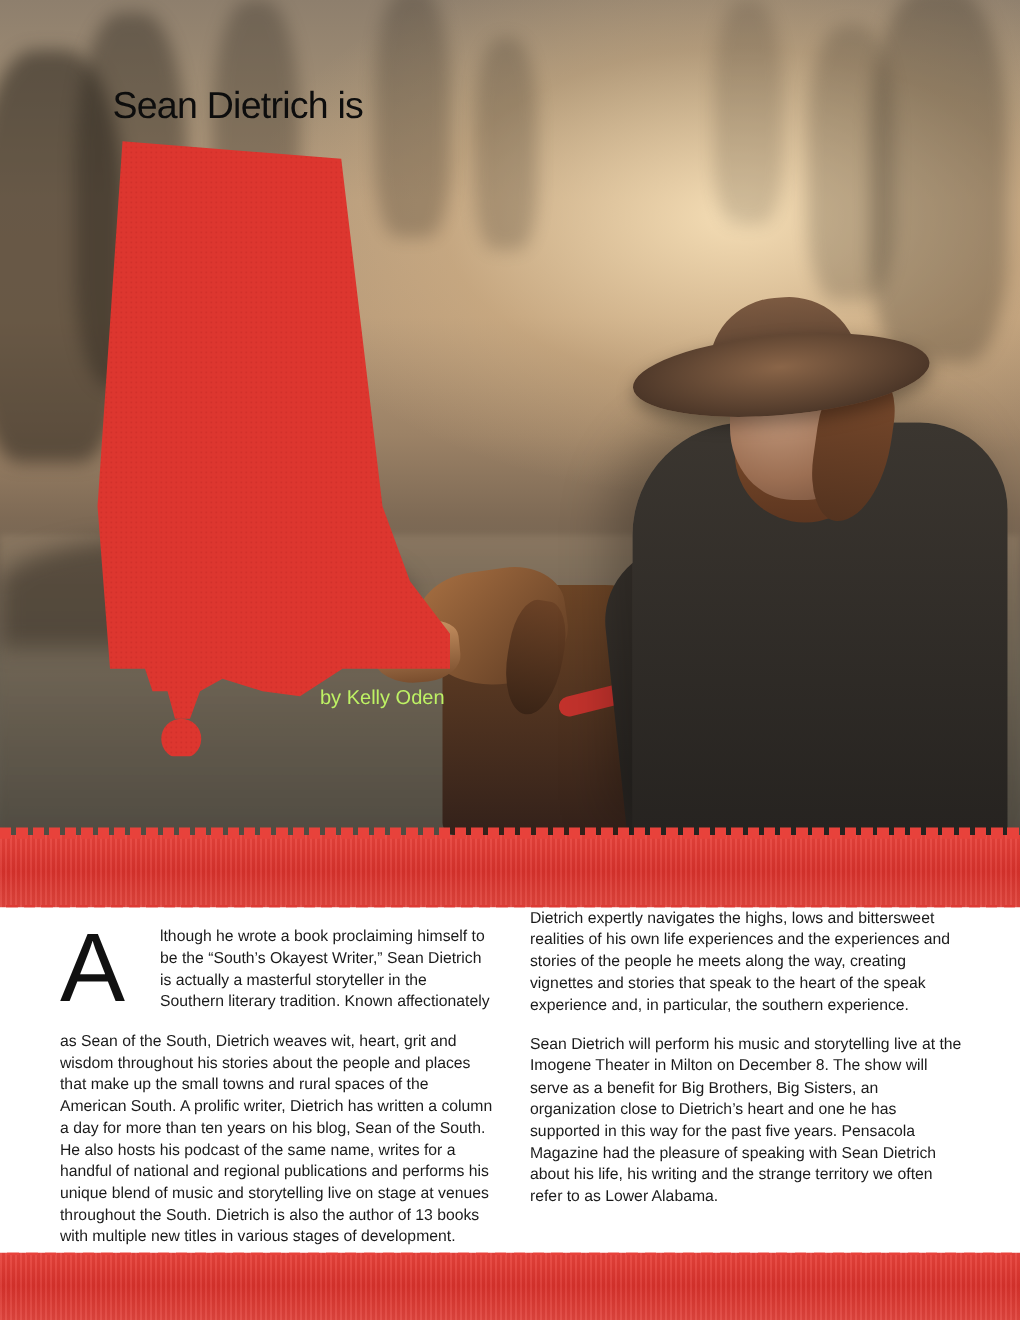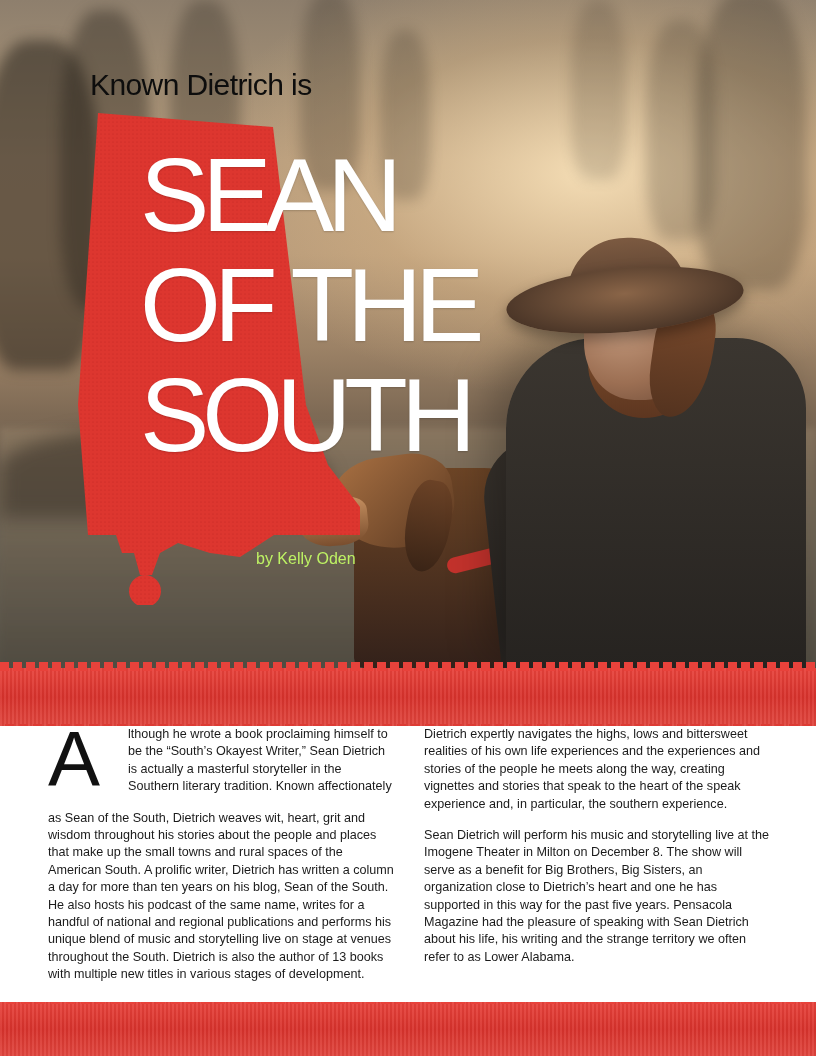--- a/index.html
+++ b/index.html
@@ -263,21 +263,21 @@
   .dropcap-para { position: relative; }
   .dropcap {
     float: left;
     font-size: 78px;
     line-height: 62px;
     padding: 2px 6px 0 0;
     color: #111;
     font-family: "Liberation Sans", sans-serif;
   }
   .indent-block { padding-left: 80px; }
-  .indent-block.p1 { min-height: 66px; }
+  .indent-block.p1 { min-height: 66px; margin-top: 15px; }
 </style>
 </head>
 <body>
 
 <div class="hero">
 
   <div class="hero-photo">
     <div class="tree t1"></div>
     <div class="tree t2"></div>
     <div class="tree t3"></div>
@@ -314,27 +314,22 @@
           <circle cx="1" cy="1" r="0.85" fill="#c72a24" opacity="0.55"></circle>
         </pattern>
       </defs>
       <path d="M38 8 L213 22 L246 300 L268 360 L300 402 L300 430 L214 430 L180 452
                L150 448 L118 438 L100 448 L92 470 L80 470 L74 448 L62 448 L56 430
                L28 430 L18 300 Z" fill="url(#halftone)"></path>
       <circle cx="85" cy="486" r="16" fill="url(#halftone)"></circle>
     </svg>
   </div>
 
-  <div class="kicker">Known Dietrich is</div>
-
-  <div class="bigtitle">
-    <span class="l1">SEAN</span>
-    <span class="l2">OF THE</span>
-    <span class="l3">SOUTH</span>
-  </div>
+  <div class="kicker">Sean Dietrich is</div>
+
 
   <div class="byline">by Kelly Oden</div>
 </div>
 
 <div class="band band-top"></div>
 <div class="band band-bottom"></div>
 
 <div class="article">
   <div class="cols">
 

